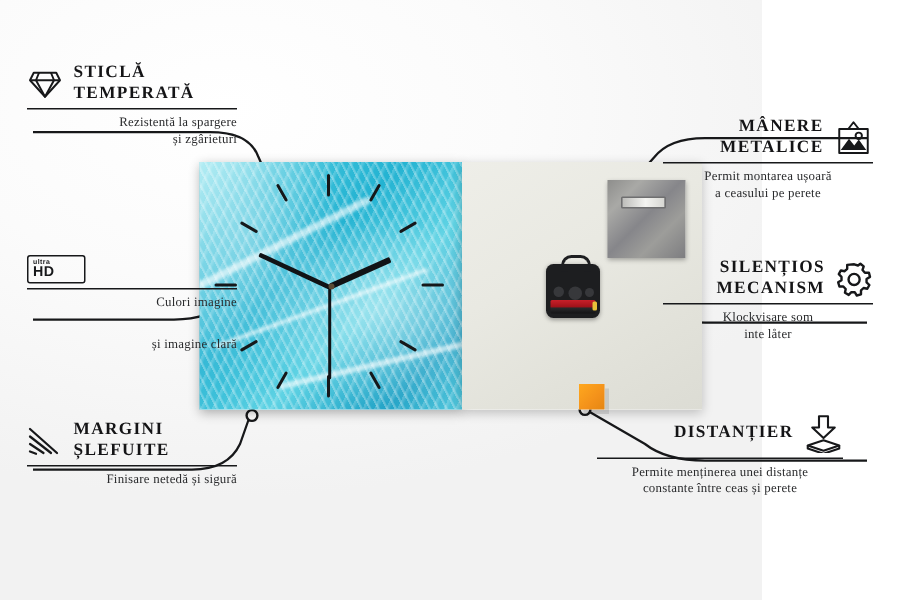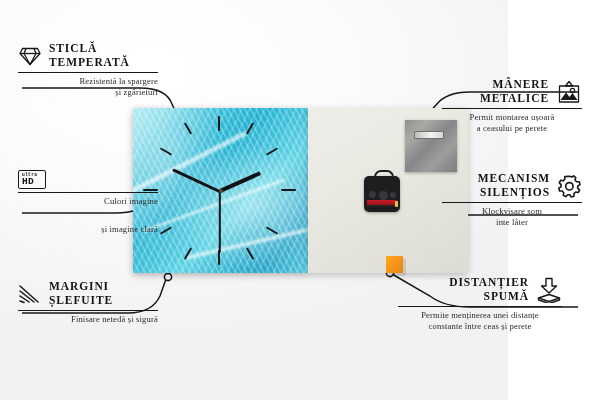--- a/index.html
+++ b/index.html
@@ -95,21 +95,21 @@
   }
   .left .co-title{text-align:left;}
   .left .co-sub{text-align:right;}
   .right .co-head{justify-content:flex-end;}
   .right .co-title{text-align:right;}
   .right .co-sub{text-align:center;}
 
   .ico{flex:0 0 auto;display:block;}
   .hd-badge{
     border:1.4px solid #17181a;border-radius:2px;
-    padding:1px 8px 1px 3px;text-align:left;font-family:Liberation Mono, monospace;
+    padding:1px 20px 1px 3px;text-align:left;font-family:Liberation Sans, sans-serif;
   }
   .hd-badge .u{display:block;font-size:4.6px;font-weight:bold;letter-spacing:.3px;line-height:5px;color:#17181a;}
   .hd-badge .h{display:block;font-size:9.5px;font-weight:bold;letter-spacing:.3px;line-height:10px;color:#17181a;}
 </style>
 </head>
 <body>
 
 <div id="stage">
 
   <svg id="lines" viewBox="0 0 600 400">
@@ -239,40 +239,39 @@
       </svg>
     </div>
     <div class="co-rule"></div>
     <div class="co-sub">Permit montarea ușoară</div>
     <div class="co-sub" style="margin-top:0;">a ceasului pe perete</div>
   </div>
 
   <div class="callout right" style="left:442px;top:172px;width:140px;">
     <div class="co-head">
       <div>
+        <div class="co-title">SILENȚIOS</div>
         <div class="co-title">MECANISM</div>
-        <div class="co-title">SILENȚIOS</div>
       </div>
       <svg class="ico" width="25" height="24" viewBox="0 0 25 24">
         <g fill="none" stroke="#17181a" stroke-width="1.6" stroke-linejoin="round">
           <path d="M12.5,2.2 L15,3 L16.6,1.8 L18.8,3.6 L18,6 L19.6,7.8 L22.3,7.8 L23,10.6 L20.7,12 L20.7,14.2 L22.6,16 L21.2,18.5 L18.7,18 L17,19.6 L17,22.2 L14.2,23 L12.8,20.8 L10.6,20.8 L8.8,22.6 L6.3,21.2 L6.8,18.7 L5.2,17 L2.6,17 L1.8,14.2 L4,12.8 L4,10.6 L2.2,8.8 L3.6,6.3 L6.1,6.8 L7.8,5.2 L7.8,2.6 Z"></path>
           <circle cx="12.4" cy="12.3" r="3.7"></circle>
         </g>
       </svg>
     </div>
     <div class="co-rule"></div>
     <div class="co-sub">Klockvisare som</div>
     <div class="co-sub" style="margin-top:0;">inte låter</div>
   </div>
 
   <div class="callout right" style="left:398px;top:276px;width:164px;">
     <div class="co-head">
       <div>
         <div class="co-title">DISTANȚIER</div>
-        <div class="co-title">SPUMĂ</div>
       </div>
       <svg class="ico" width="26" height="26" viewBox="0 0 26 26">
         <g fill="none" stroke="#17181a" stroke-width="1.4" stroke-linejoin="round">
           <path d="M10,1.5 H16 V9 H20.5 L13,16 L5.5,9 H10 Z"></path>
           <path d="M13,17.5 L23.5,21 L13,24.5 L2.5,21 Z"></path>
           <path d="M2.5,21 V23 L13,26.5 L23.5,23 V21"></path>
         </g>
       </svg>
     </div>
     <div class="co-rule"></div>

